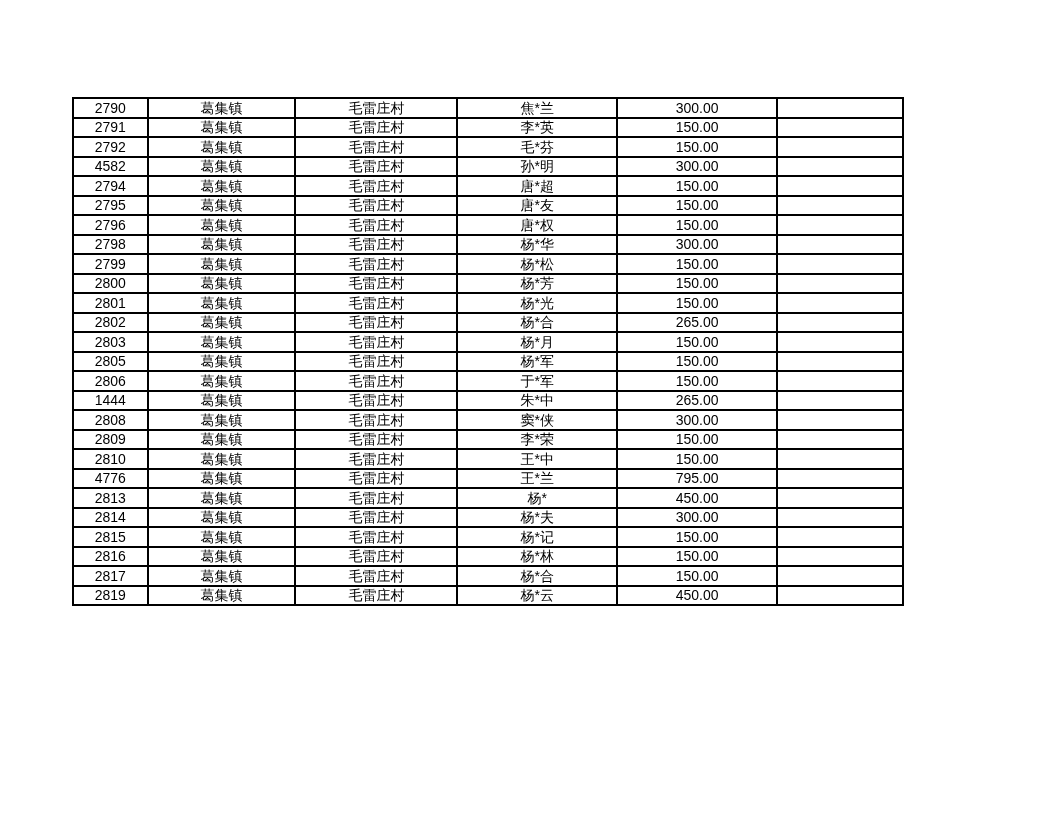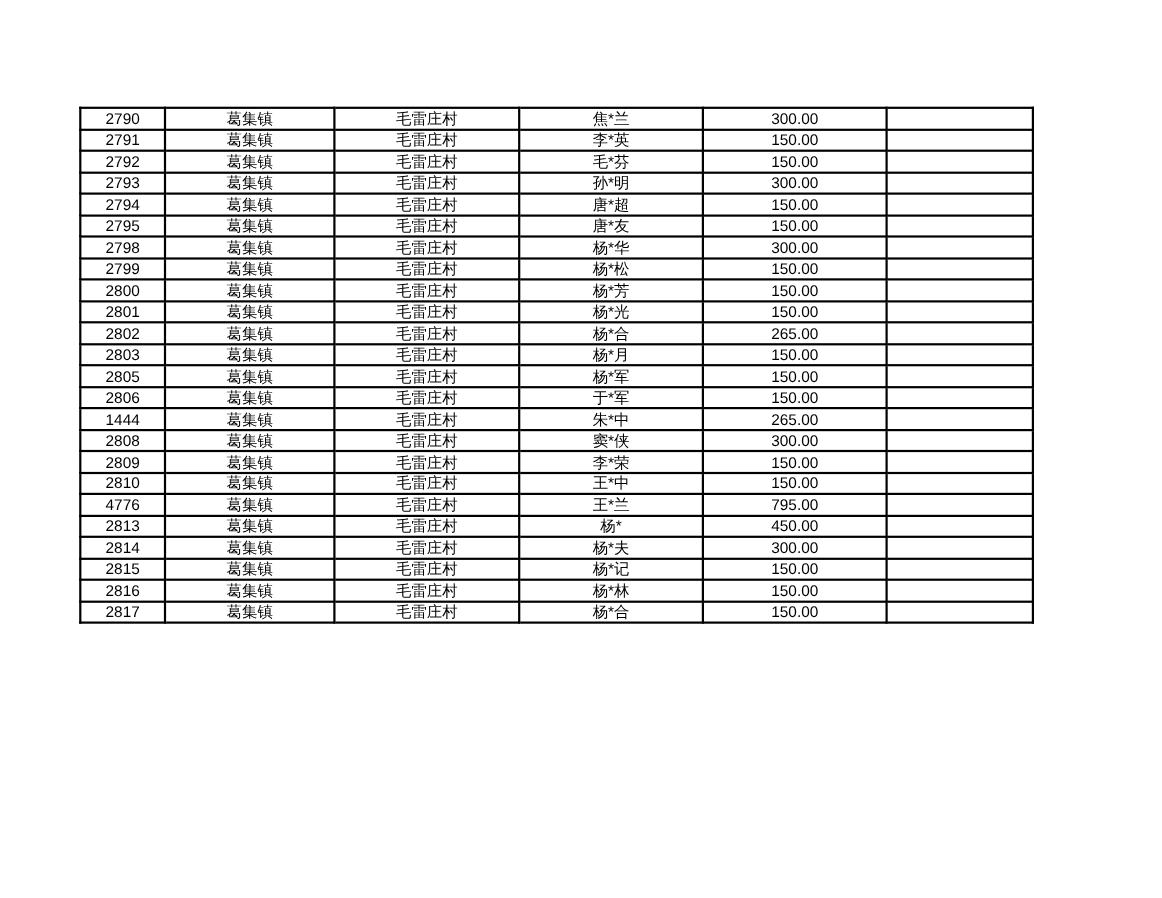--- a/index.html
+++ b/index.html
@@ -7,21 +7,21 @@
     padding: 0;
   }
   body {
     width: 1056px;
     height: 816px;
     background: #ffffff;
     font-family: "Liberation Sans", sans-serif;
   }
   .page {
     position: relative;
-    width: 1056px;
+    width: 904px;
     height: 816px;
     background: #ffffff;
     overflow: hidden;
   }
   table.data-table {
     position: absolute;
     left: 72px;
     top: 97px;
     border-collapse: collapse;
     table-layout: fixed;
@@ -72,40 +72,48 @@
         </tr>
         <tr>
           <td>2792</td>
           <td>葛集镇</td>
           <td>毛雷庄村</td>
           <td>毛*芬</td>
           <td>150.00</td>
           <td></td>
         </tr>
         <tr>
-          <td>2793</td>
+          <td>4582</td>
           <td>葛集镇</td>
           <td>毛雷庄村</td>
           <td>孙*明</td>
           <td>300.00</td>
           <td></td>
         </tr>
         <tr>
           <td>2794</td>
           <td>葛集镇</td>
           <td>毛雷庄村</td>
           <td>唐*超</td>
           <td>150.00</td>
           <td></td>
         </tr>
         <tr>
           <td>2795</td>
           <td>葛集镇</td>
           <td>毛雷庄村</td>
           <td>唐*友</td>
+          <td>150.00</td>
+          <td></td>
+        </tr>
+        <tr>
+          <td>2796</td>
+          <td>葛集镇</td>
+          <td>毛雷庄村</td>
+          <td>唐*权</td>
           <td>150.00</td>
           <td></td>
         </tr>
         <tr>
           <td>2798</td>
           <td>葛集镇</td>
           <td>毛雷庄村</td>
           <td>杨*华</td>
           <td>300.00</td>
           <td></td>
@@ -237,17 +245,25 @@
           <td>杨*林</td>
           <td>150.00</td>
           <td></td>
         </tr>
         <tr>
           <td>2817</td>
           <td>葛集镇</td>
           <td>毛雷庄村</td>
           <td>杨*合</td>
           <td>150.00</td>
+          <td></td>
+        </tr>
+        <tr>
+          <td>2819</td>
+          <td>葛集镇</td>
+          <td>毛雷庄村</td>
+          <td>杨*云</td>
+          <td>450.00</td>
           <td></td>
         </tr>
       </tbody>
   </table>
 </div>
 
 </body></html>

